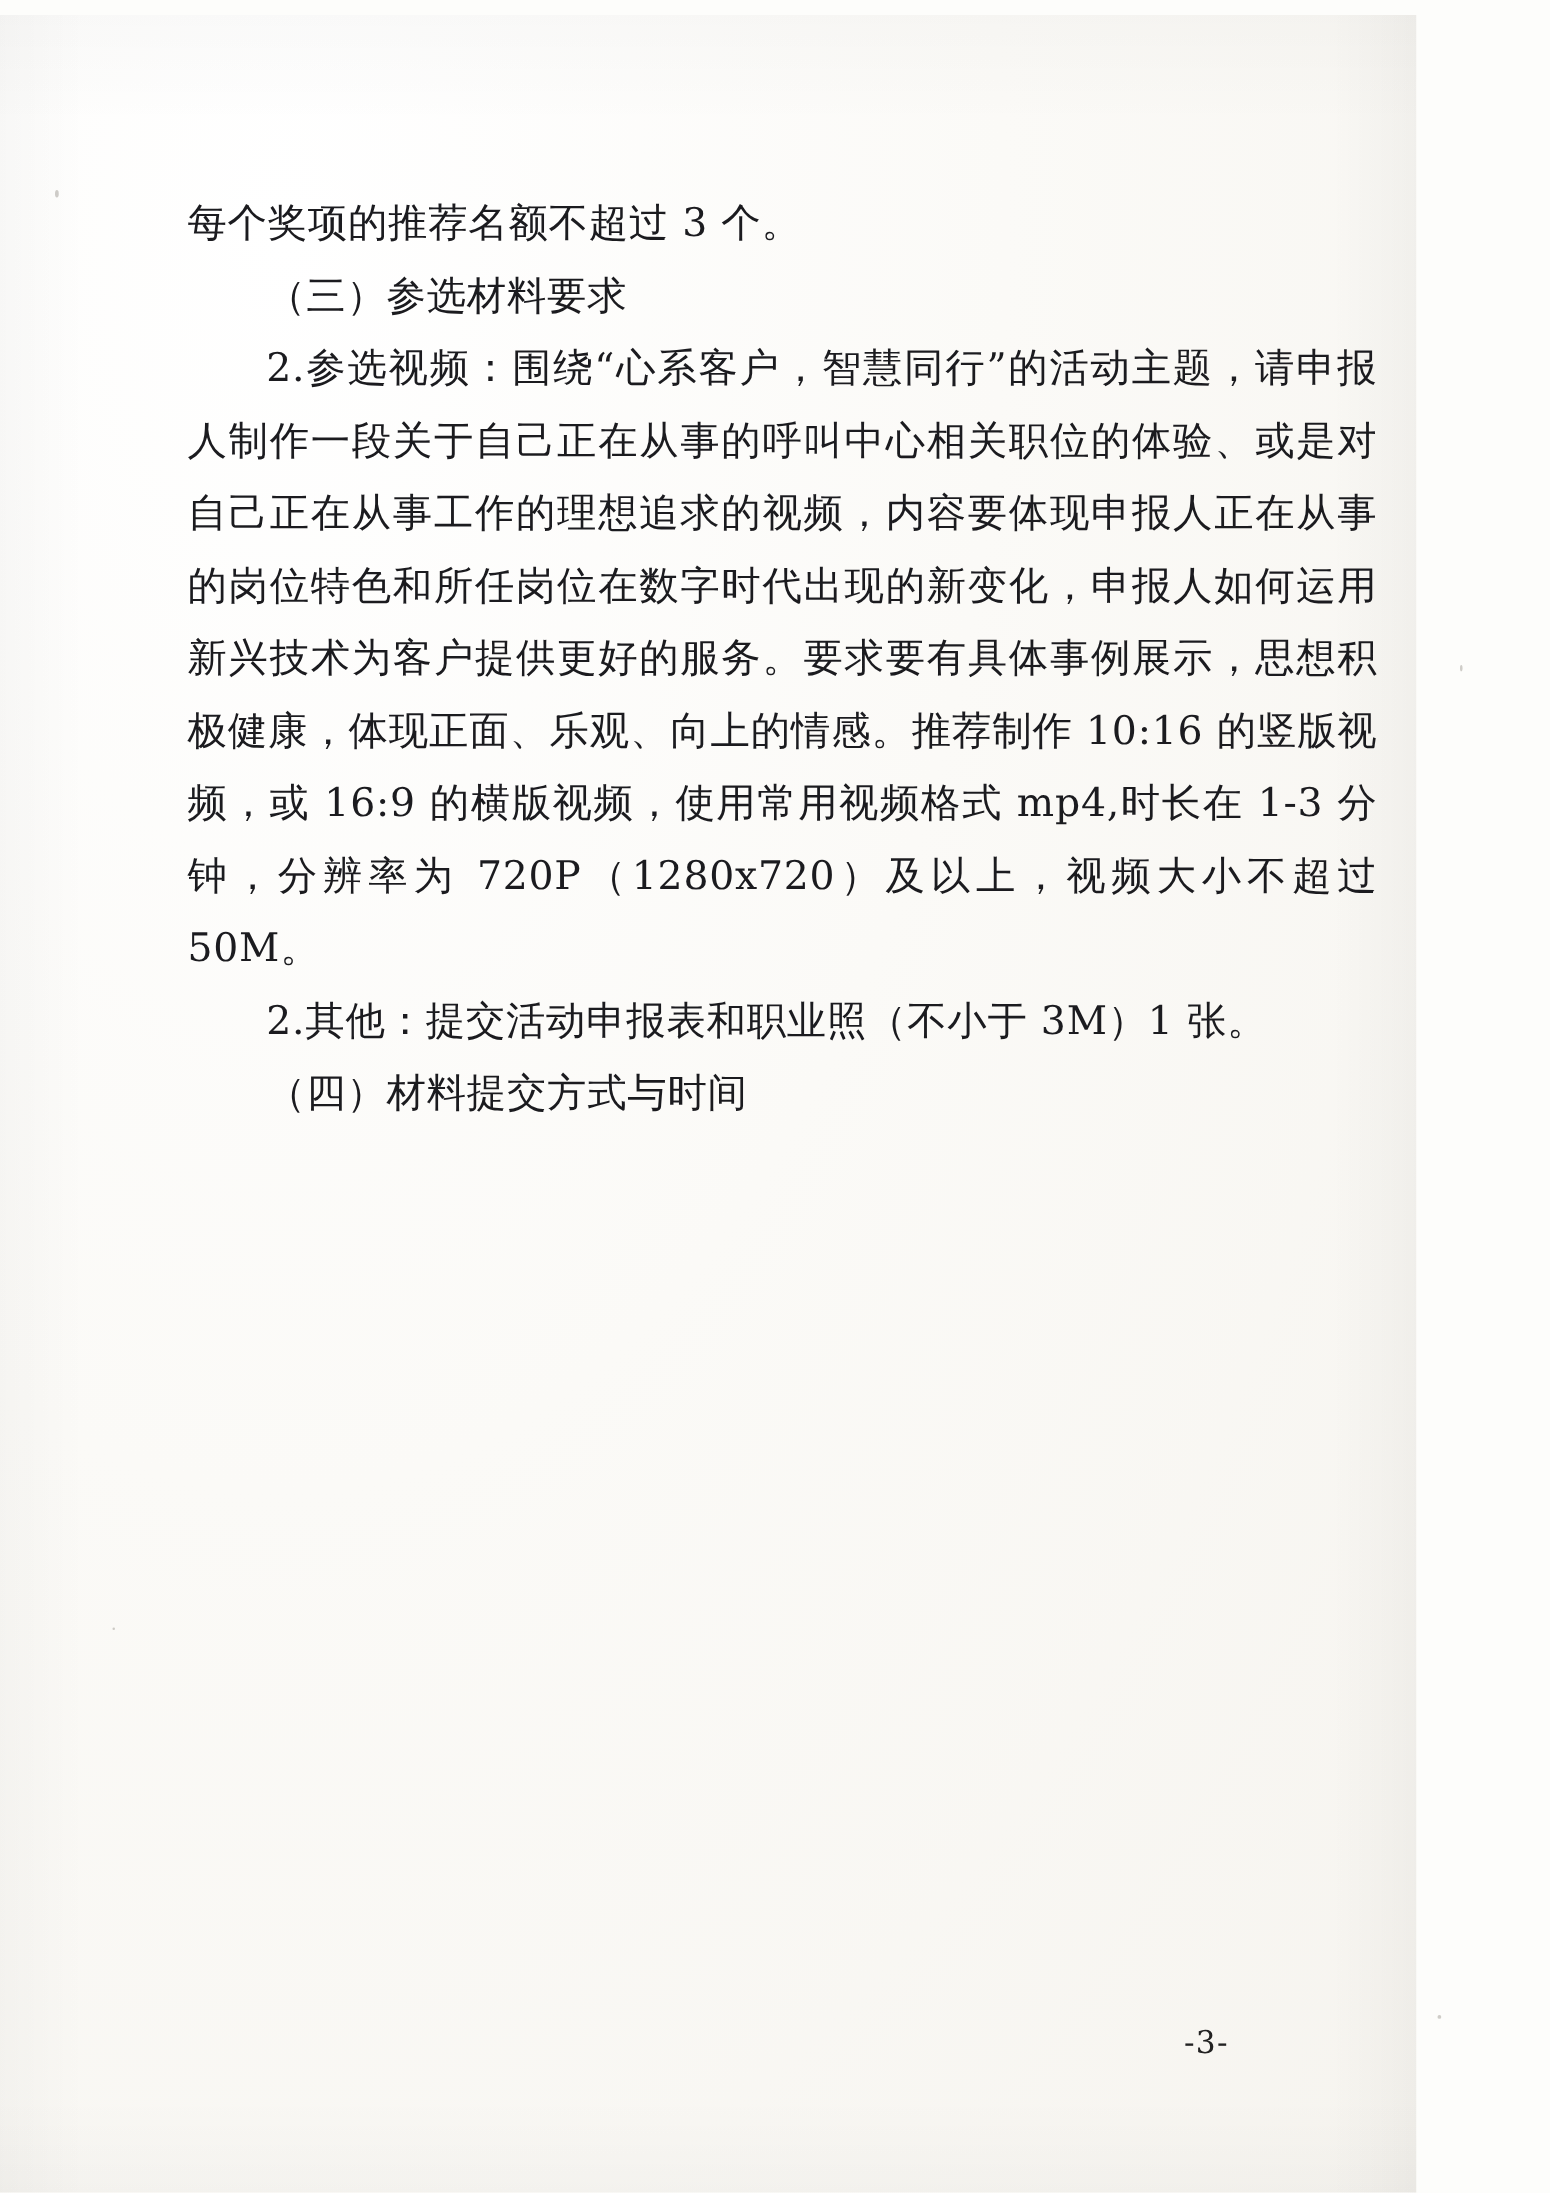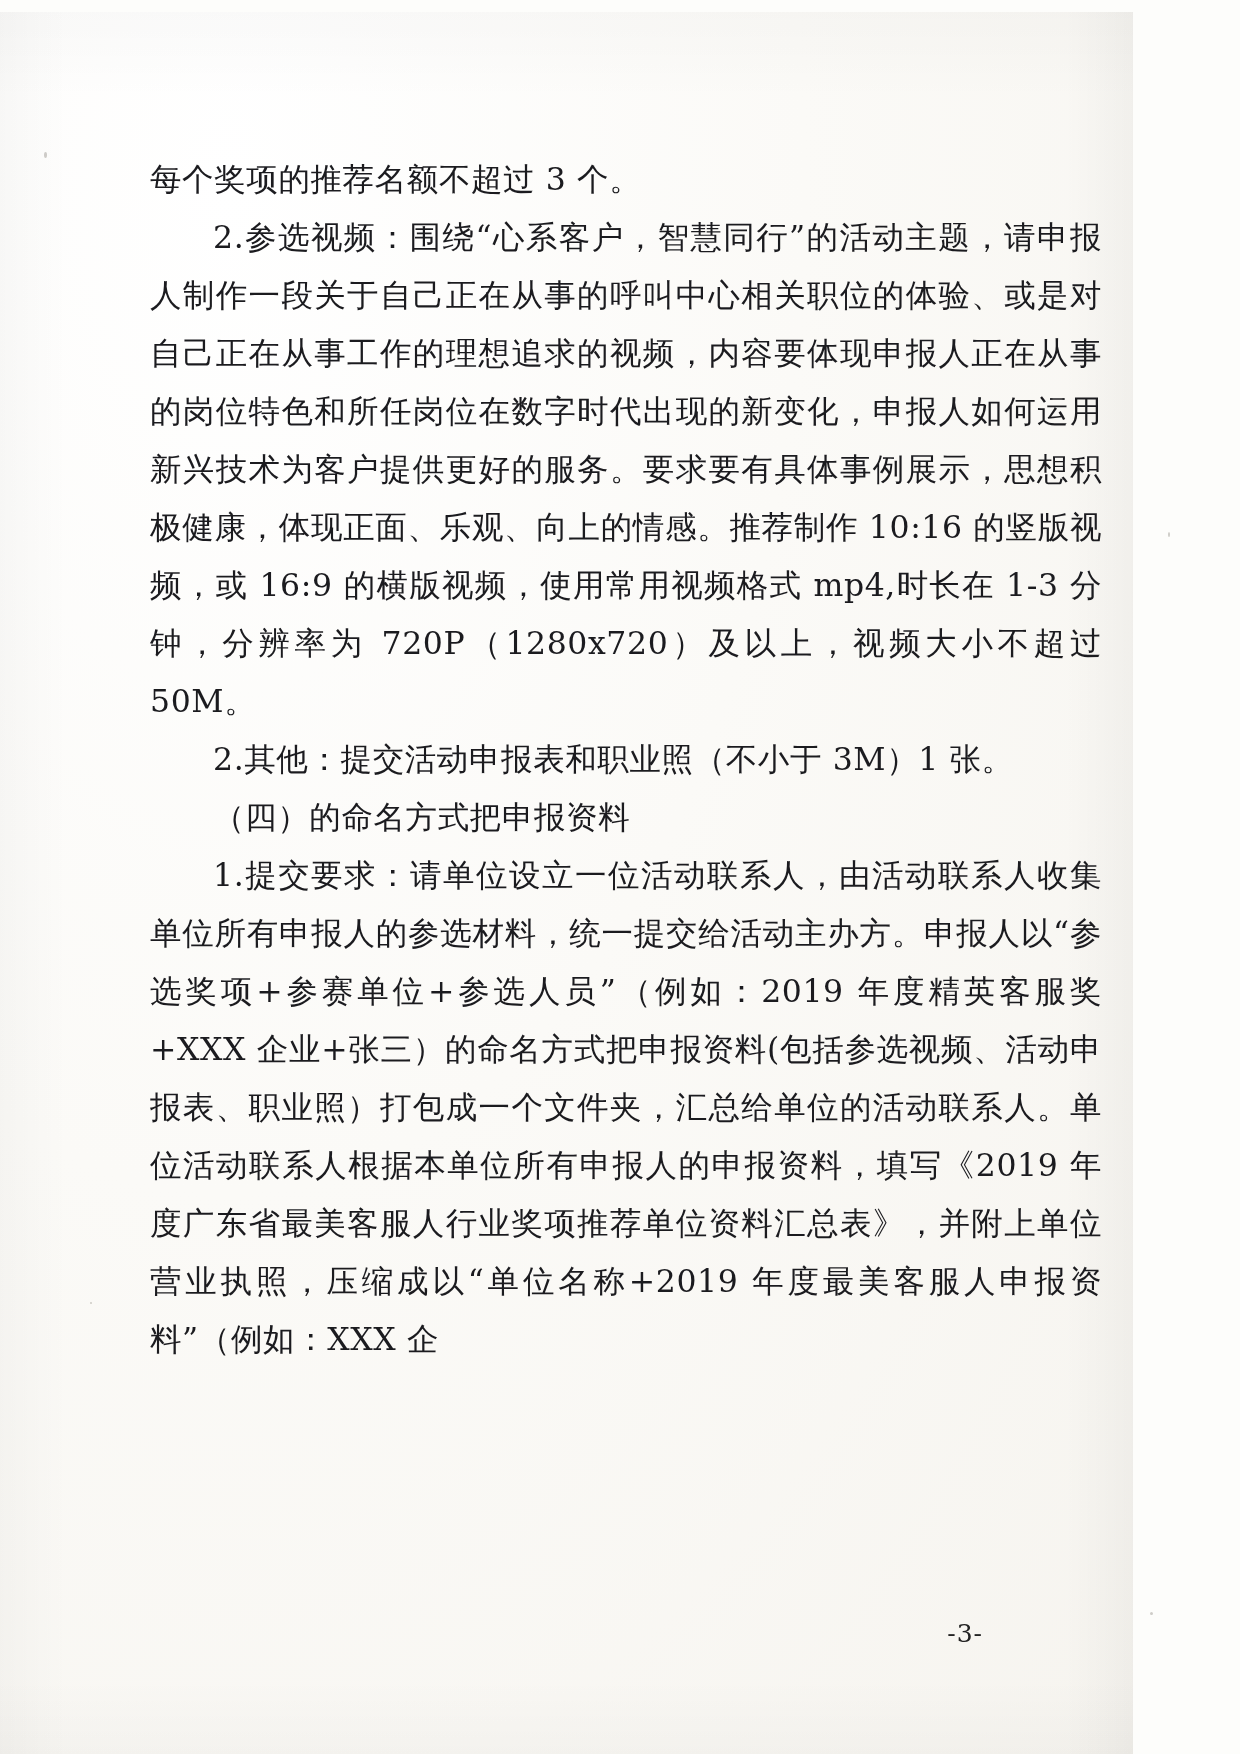--- a/index.html
+++ b/index.html
@@ -81,26 +81,26 @@
     <div class="speck" style="left:44px; top:140px; width:3px; height:6px;"></div>
     <div class="speck" style="left:1168px; top:520px; width:2px; height:5px;"></div>
     <div class="speck" style="left:90px; top:1290px; width:2px; height:2px;"></div>
     <div class="speck" style="left:1150px; top:1600px; width:3px; height:3px;"></div>
   </div>
 
   <div class="body-text">
 
     <p>每个奖项的推荐名额不超过 3 个。</p>
 
+    <p class="indent">（三）参选材料要求</p>
 
     <p class="indent"><span>2.参选视频：围绕</span><span class="b">“心系客户，智慧同行”</span><span>的活动主题，请申报人制作一段关于自己正在从事的呼叫中心相关职位的体验、或是对自己正在从事工作的理想追求的视频，内容要体现申报人正在从事的岗位特色和所任岗位在数字时代出现的新变化，申报人如何运用新兴技术为客户提供更好的服务。要求要有具体事例展示，思想积极健康，体现正面、乐观、向上的情感。推荐制作 10:16 的竖版视频，或 16:9 的横版视频，使用常用视频格式 mp4,时长在 1-3 分钟，分辨率为 720P（1280x720）及以上，视频大小不超过 50M。</span></p>
 
     <p class="indent">2.其他：提交活动申报表和职业照（不小于 3M）1 张。</p>
 
-    <p class="indent">（四）的命名方式把申报资料</p>
+    <p class="indent">（四）材料提交方式与时间</p>
 
-    <p class="indent">1.提交要求：请单位设立一位活动联系人，由活动联系人收集单位所有申报人的参选材料，统一提交给活动主办方。申报人以“参选奖项+参赛单位+参选人员”（例如：2019 年度精英客服奖+XXX 企业+张三）的命名方式把申报资料(包括参选视频、活动申报表、职业照）打包成一个文件夹，汇总给单位的活动联系人。单位活动联系人根据本单位所有申报人的申报资料，填写《2019 年度广东省最美客服人行业奖项推荐单位资料汇总表》，并附上单位营业执照，压缩成以“单位名称+2019 年度最美客服人申报资料”（例如：XXX 企</p>
 
   </div>
 
   <div class="page-number">-3-</div>
 
 </div>
 
 </body></html>

